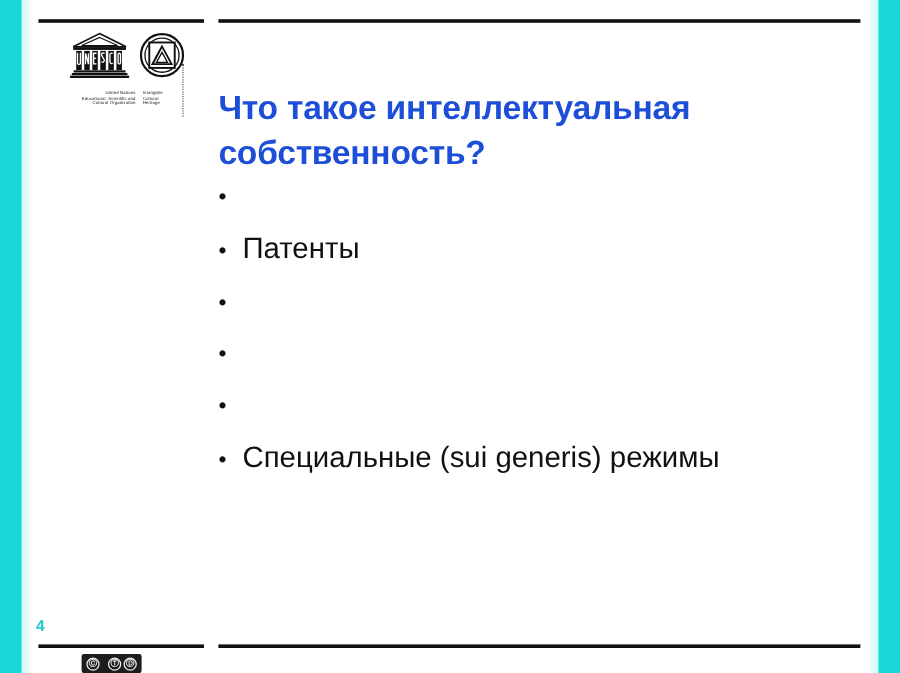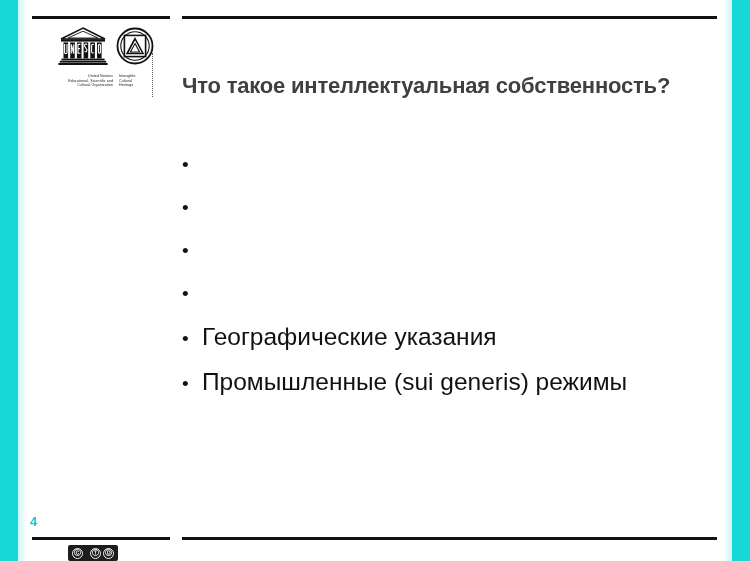--- a/index.html
+++ b/index.html
@@ -94,24 +94,24 @@
     height: 44px;
     border-left: 1px dotted #555;
   }
 
   
   .title {
     position: absolute;
     left: 182px;
     top: 52px;
     width: 530px;
-    font-size: 22px;
+    font-size: 28px;
     font-weight: bold;
     line-height: 38px;
-    color: #404040;
+    color: #1d4ed8;
     letter-spacing: -0.2px;
   }
 
   
   .bullets {
     position: absolute;
     left: 182px;
     top: 153px;
     width: 530px;
     list-style: none;
@@ -244,34 +244,34 @@
   </div>
 
   <h1 class="title">Что такое интеллектуальная собственность?</h1>
 
   <ul class="bullets">
     <li>
       <span class="dot">•</span>
     </li>
     <li>
       <span class="dot">•</span>
-    </li>
-    <li>
-      <span class="dot">•</span>
-    </li>
-    <li>
-      <span class="dot">•</span>
-    </li>
-    <li>
-      <span class="dot">•</span>
-      <span>Географические указания</span>
-    </li>
-    <li>
-      <span class="dot">•</span>
-      <span>Промышленные (sui generis) режимы</span>
+      <span>Патенты</span>
+    </li>
+    <li>
+      <span class="dot">•</span>
+    </li>
+    <li>
+      <span class="dot">•</span>
+    </li>
+    <li>
+      <span class="dot">•</span>
+    </li>
+    <li>
+      <span class="dot">•</span>
+      <span>Специальные (sui generis) режимы</span>
     </li>
   </ul>
 
   <div class="page-num">4</div>
 
   <div class="cc-badge">
     <span class="cc-circle">Ⓒ</span>
     <span class="cc-gap"></span>
     <span class="cc-circle">Ⓣ</span>
     <span class="cc-circle">Ⓓ</span>

